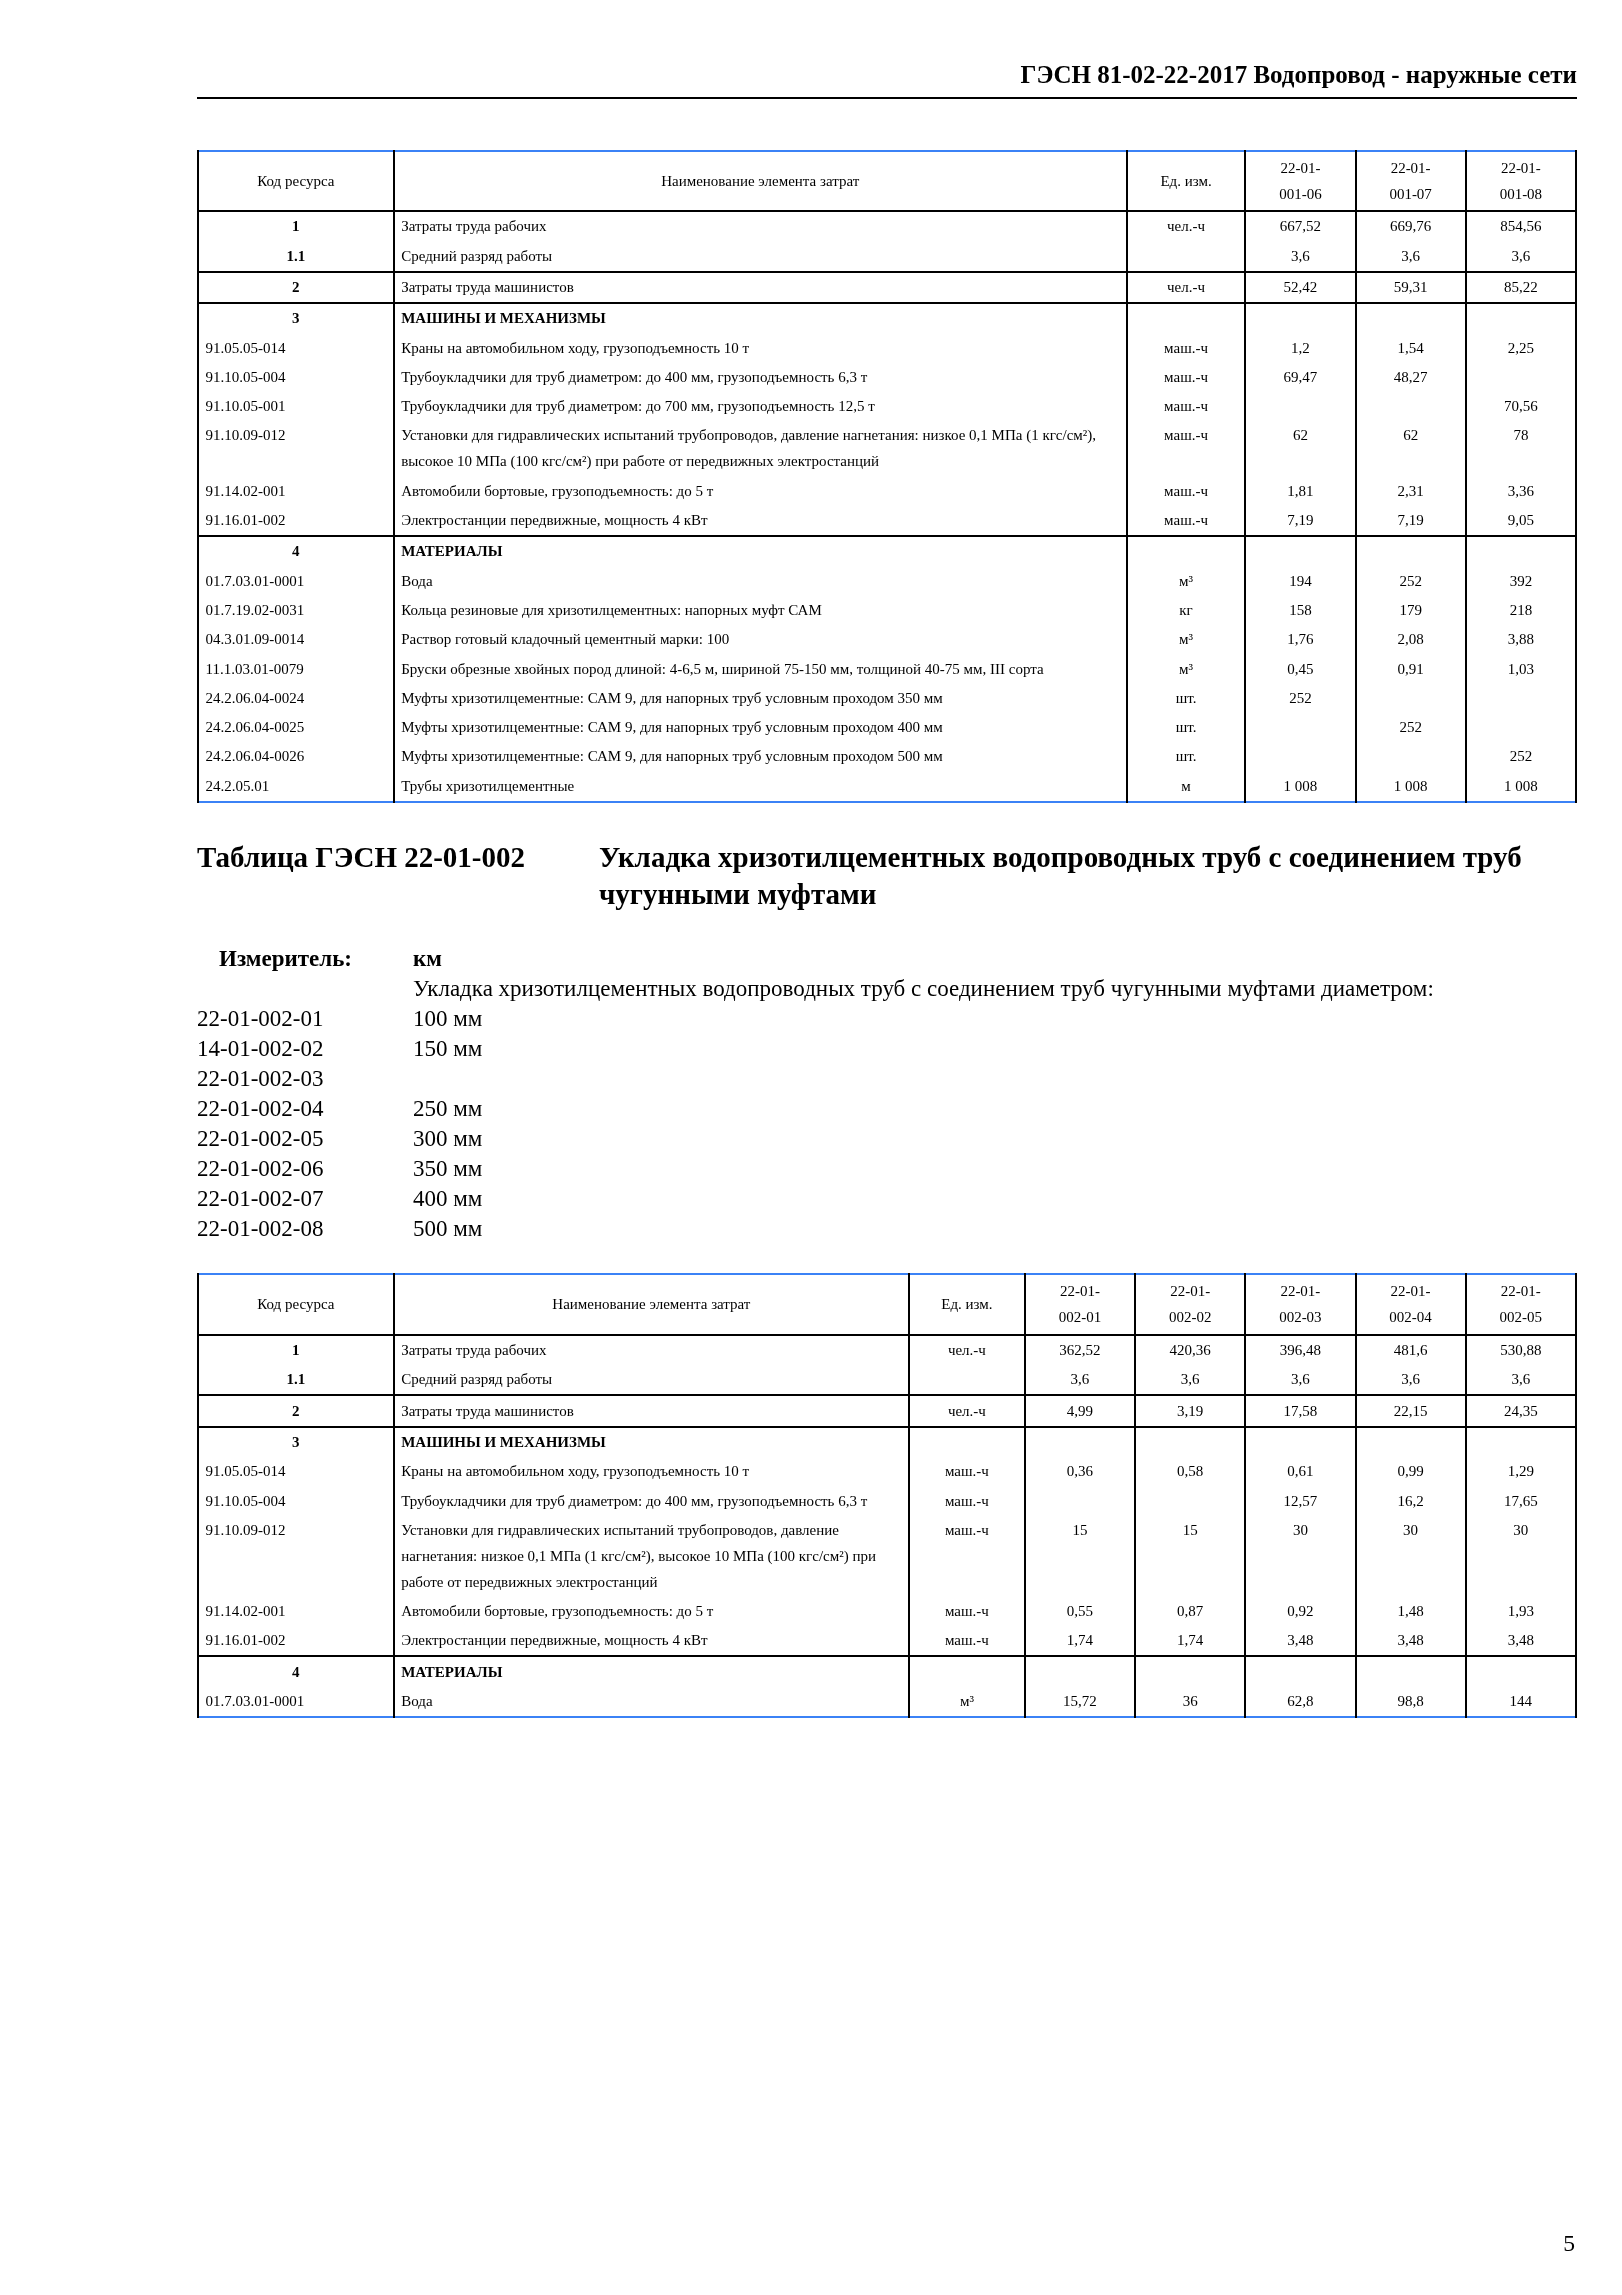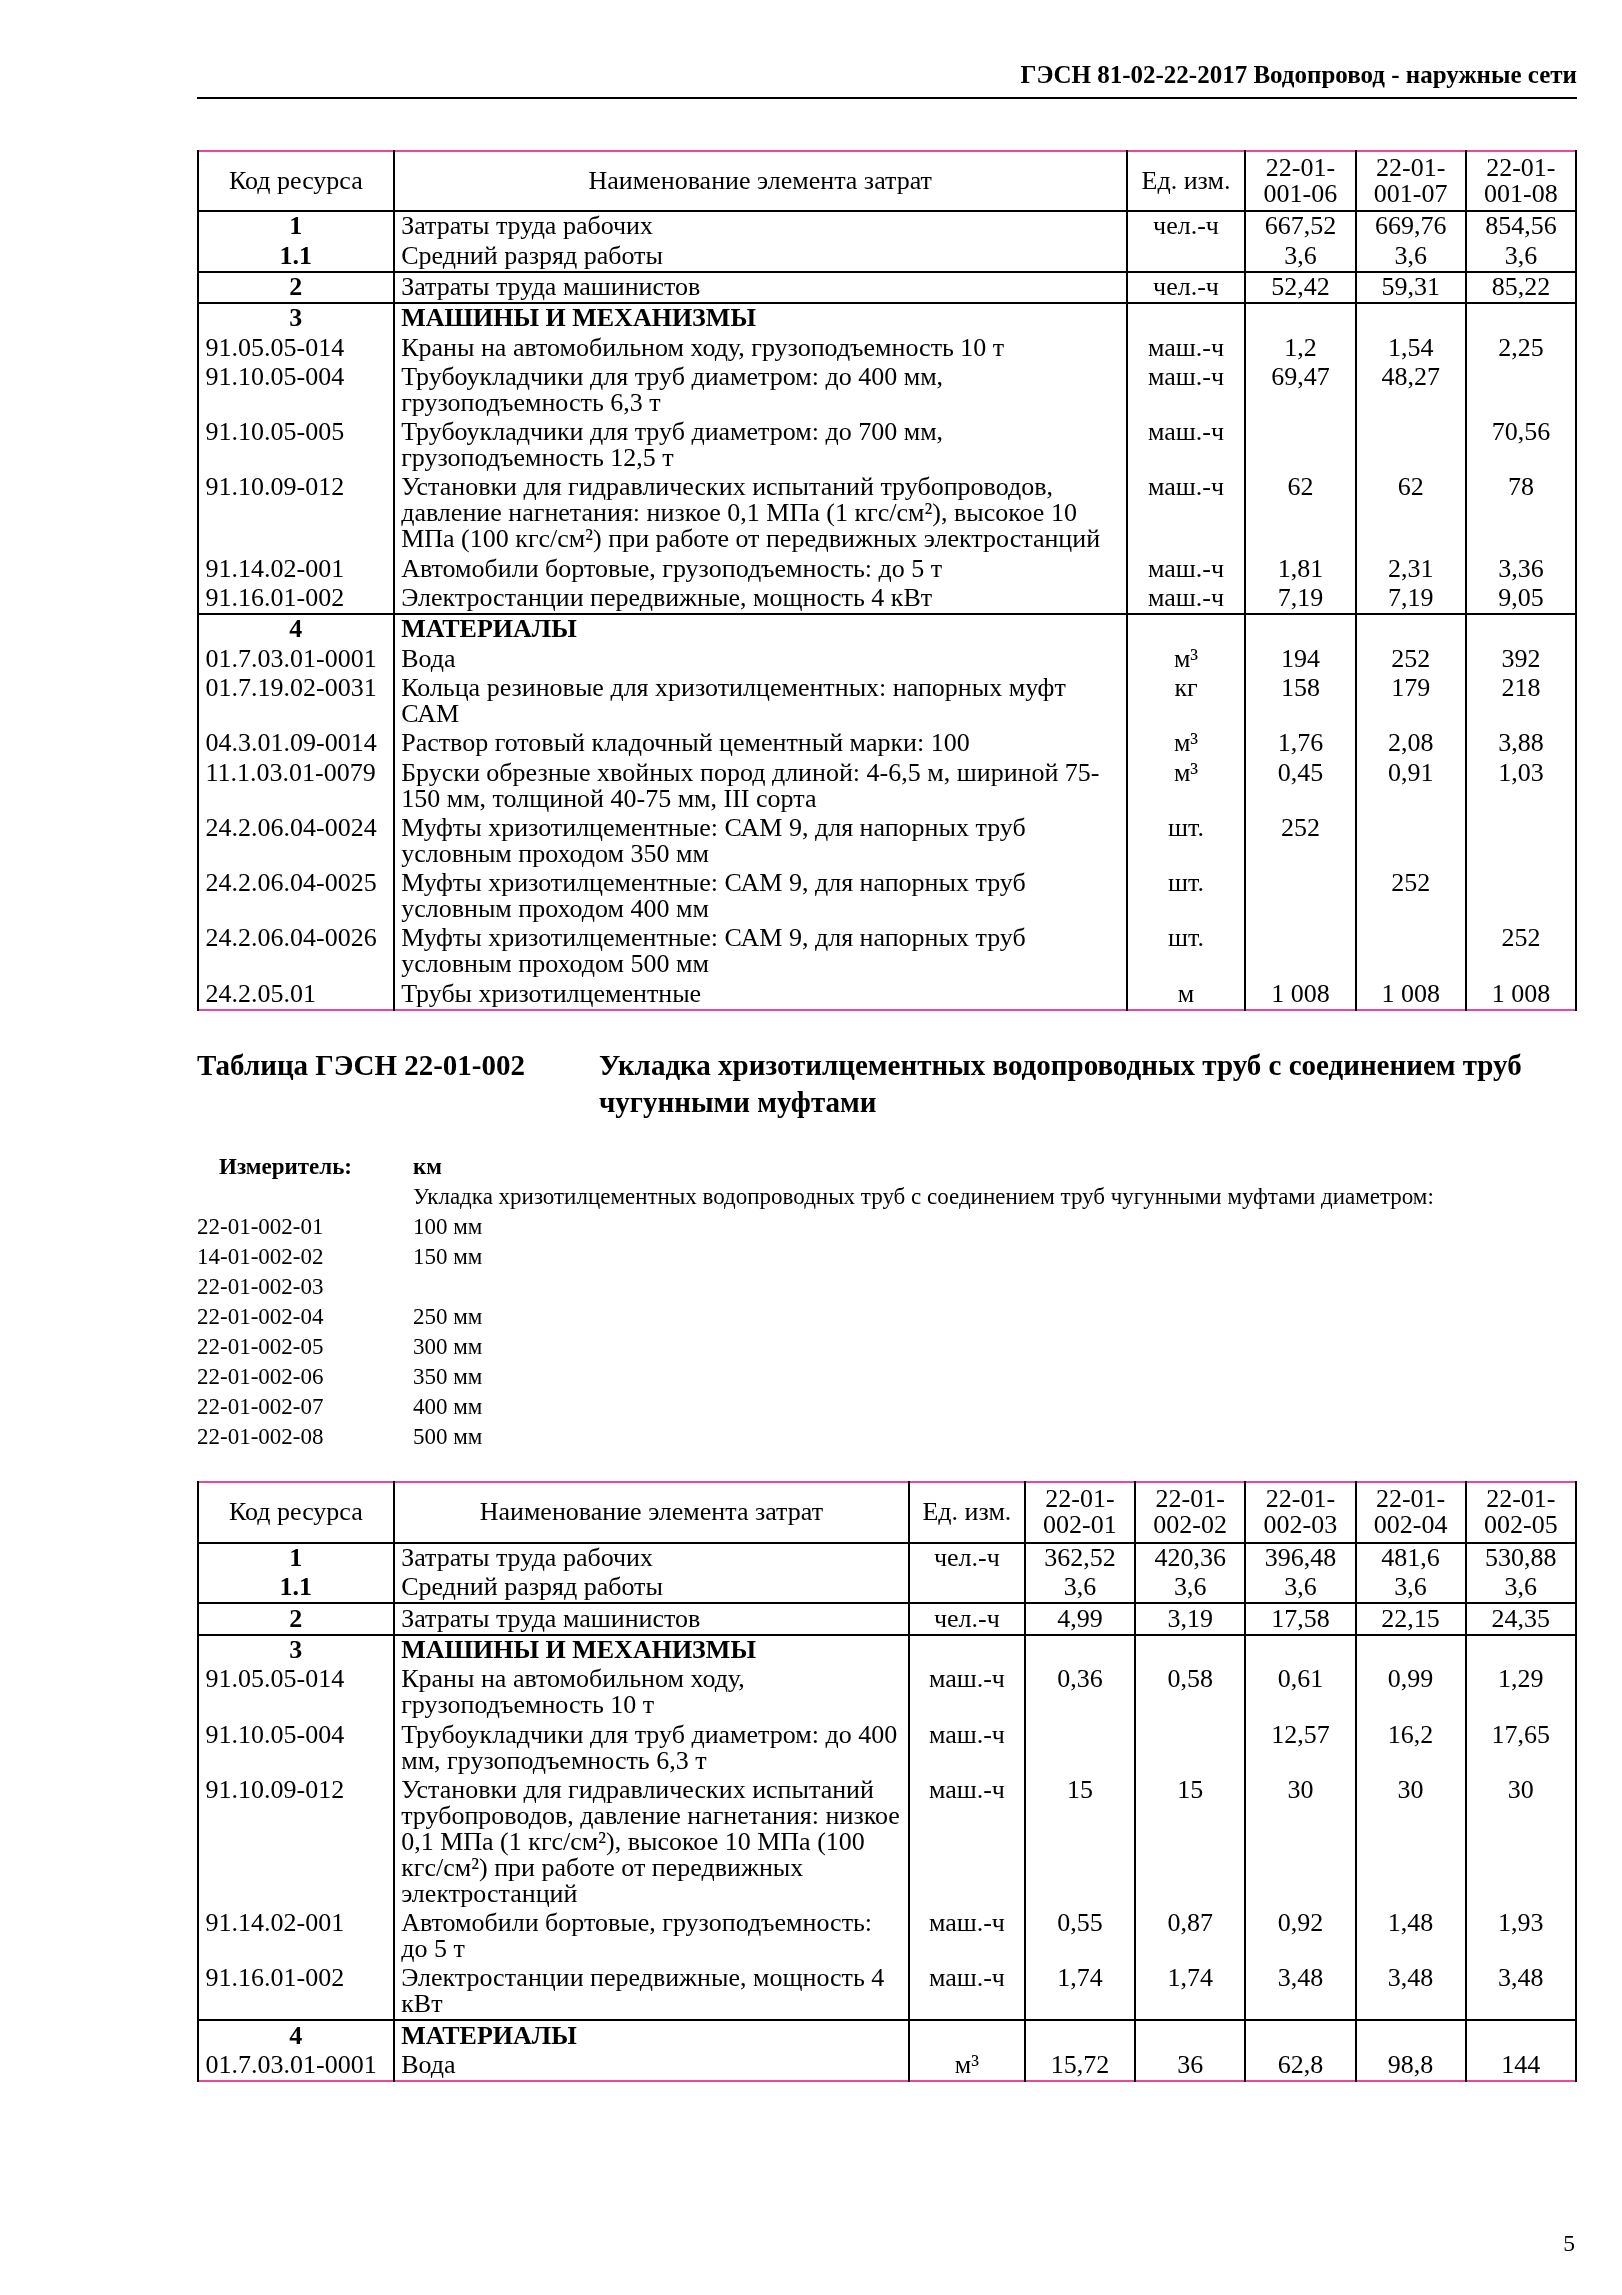--- a/index.html
+++ b/index.html
@@ -22,23 +22,23 @@
     font-weight:bold;
     font-size:25px;
     line-height:30px;
     padding-bottom:6.5px;
     border-bottom:2px solid #000;
   }
   
   table.cost-table {
     width:100%;
     border-collapse:collapse;
-    border:2px solid #ec4899;
+    border:2px solid #3b82f6;
     table-layout:fixed;
-    font-size:26px;
+    font-size:15px;
     line-height:26px;
   }
   table.cost-table.t1 { margin-top:51px; }
   table.cost-table.t2 { margin-top:29.4px; }
   .cost-table th, .cost-table td {
     border-left:2px solid #000;
     border-right:2px solid #000;
   }
   .cost-table thead th {
     border-bottom:2px solid #000;
@@ -159,21 +159,21 @@
         </tr>
         <tr>
           <td class="cell-code">91.10.05-004</td>
           <td class="cell-name">Трубоукладчики для труб диаметром: до 400 мм, грузоподъемность 6,3 т</td>
           <td class="cell-unit">маш.-ч</td>
           <td class="cell-val">69,47</td>
           <td class="cell-val">48,27</td>
           <td class="cell-val"></td>
         </tr>
         <tr>
-          <td class="cell-code">91.10.05-005</td>
+          <td class="cell-code">91.10.05-001</td>
           <td class="cell-name">Трубоукладчики для труб диаметром: до 700 мм, грузоподъемность 12,5 т</td>
           <td class="cell-unit">маш.-ч</td>
           <td class="cell-val"></td>
           <td class="cell-val"></td>
           <td class="cell-val">70,56</td>
         </tr>
         <tr>
           <td class="cell-code">91.10.09-012</td>
           <td class="cell-name">Установки для гидравлических испытаний трубопроводов, давление нагнетания: низкое 0,1 МПа (1 кгс/см²), высокое 10 МПа (100 кгс/см²) при работе от передвижных электростанций</td>
           <td class="cell-unit">маш.-ч</td>

